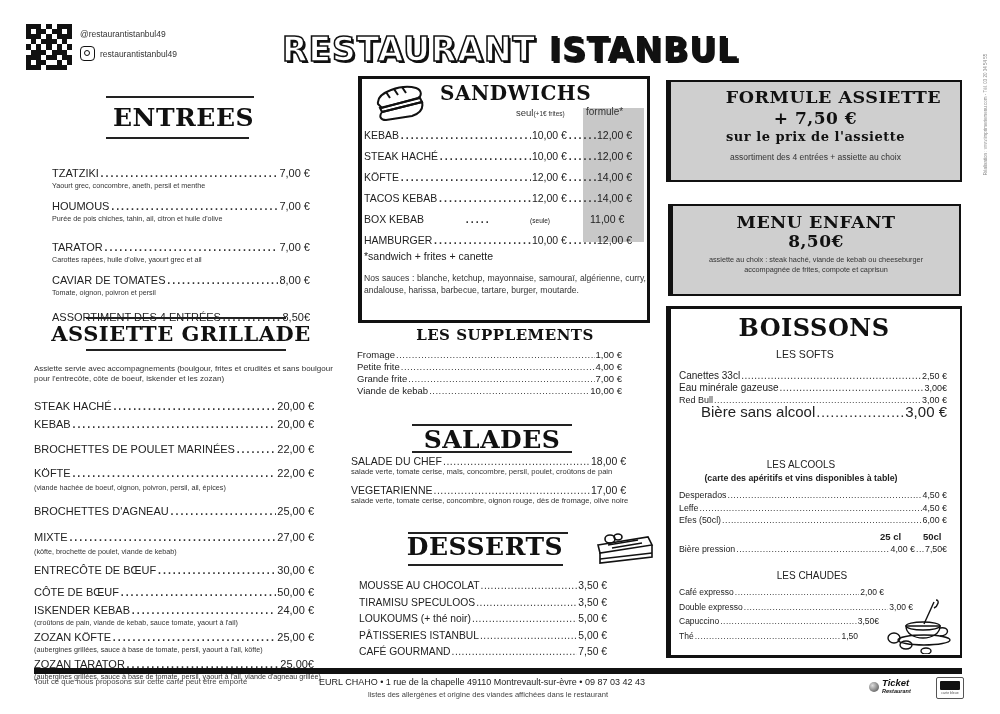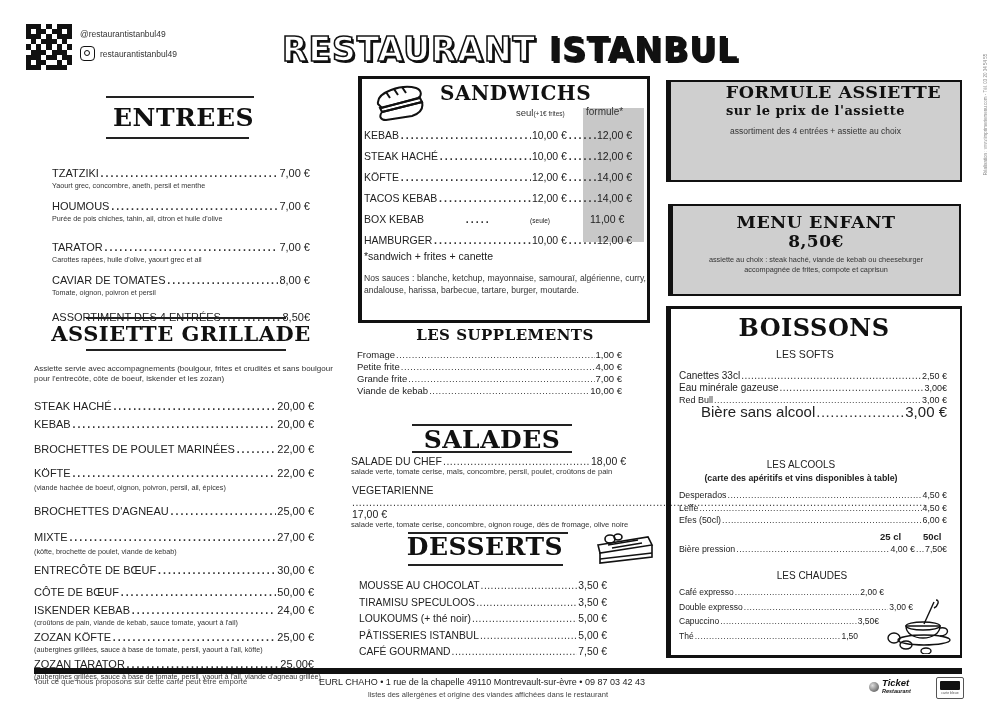--- a/index.html
+++ b/index.html
@@ -365,21 +365,21 @@
 <div class="abs" style="left:351px;top:455px;width:290px;">
   <div style="margin-bottom:8px;">
     <div class="row" style="font-size:10.5px;width:275px;">
         <span class="name">SALADE DU CHEF</span>
         <span class="dots"></span>
         <span class="price">18,00 €</span>
       </div>
     <div class="desc" style="font-size:7.6px;">salade verte, tomate cerise, maïs, concombre, persil, poulet, croûtons de pain</div>
   </div>
   <div>
-    <div class="row" style="font-size:10.5px;width:275px;flex-direction:column;">
+    <div class="row" style="font-size:10.5px;width:275px;">
         <span class="name">VEGETARIENNE</span>
         <span class="dots"></span>
         <span class="price">17,00 €</span>
       </div>
     <div class="desc" style="font-size:7.6px;">salade verte, tomate cerise, concombre, oignon rouge, dès de fromage, olive noire</div>
   </div>
 </div>
 
 <div class="abs rule" style="left:408px;top:532px;width:160px;"></div>
 <div class="abs slab" style="left:400px;top:532px;width:170px;text-align:center;font-size:25px;">DESSERTS</div>
@@ -418,21 +418,22 @@
       <span class="price">5,00 €</span>
     </div>
   <div class="row">
       <span class="name">CAFÉ GOURMAND</span>
       <span class="dots"></span>
       <span class="price">7,50 €</span>
     </div>
 </div>
 
 <div class="abs graybox" style="left:666px;top:80px;width:296px;height:102px;">
-  <div class="slab" style="font-size:17.5px;padding-left:36px;">FORMULE ASSIETTE</div>
+  <div class="slab" style="font-size:17.5px;margin-top:5px;padding-left:36px;">FORMULE ASSIETTE</div>
+  <div class="slab" style="font-size:17px;margin-top:1px;">+ 7,50 €</div>
   <div class="slab" style="font-size:13px;margin-top:1px;">sur le prix de l'assiette</div>
   <div style="font-size:8.5px;color:#333;margin-top:8px;">assortiment des 4 entrées + assiette au choix</div>
 </div>
 
 <div class="abs graybox" style="left:668px;top:204px;width:293px;height:92px;">
   <div class="slab" style="font-size:17.5px;margin-top:6px;">MENU ENFANT</div>
   <div class="slab" style="font-size:17px;margin-top:-1px;">8,50€</div>
   <div style="font-size:7.3px;color:#333;margin-top:4px;">assiette au choix : steak haché, viande de kebab ou cheeseburger</div>
   <div style="font-size:7.3px;color:#333;margin-top:1px;">accompagnée de frites, compote et caprisun</div>
 </div>

